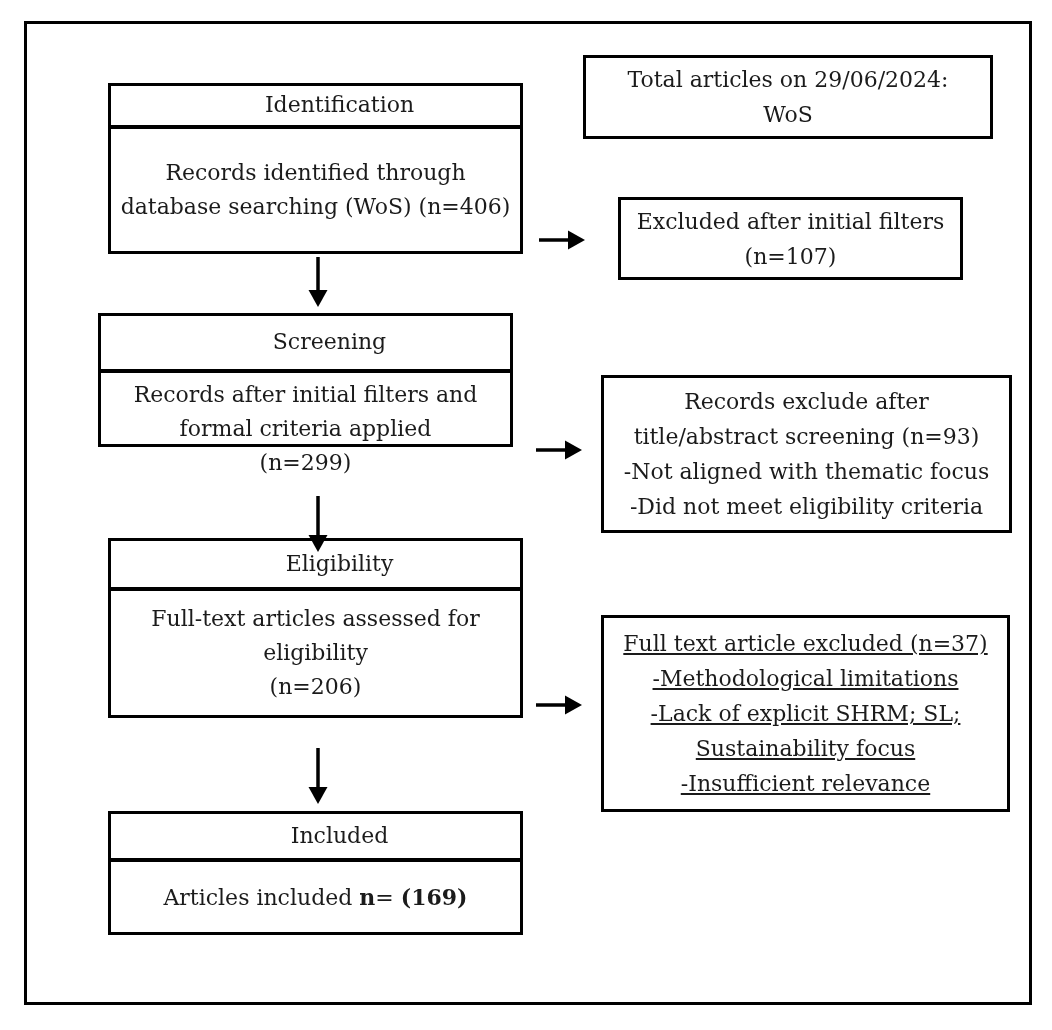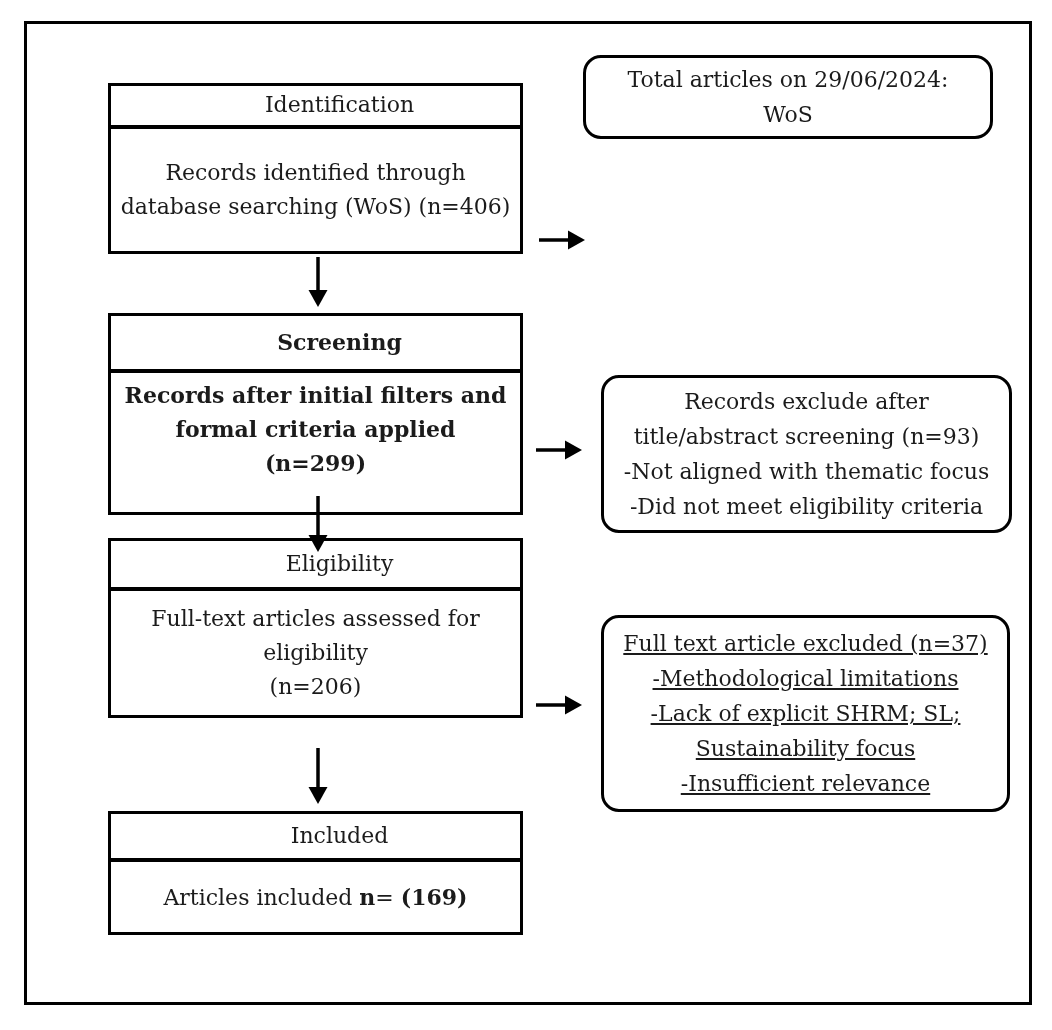--- a/index.html
+++ b/index.html
@@ -55,21 +55,20 @@
     padding: 2px 6px;
   }
   .side-body {
     position: absolute;
     display: flex;
     flex-direction: column;
     align-items: center;
     justify-content: center;
     line-height: 35px;
     padding: 2px 4px;
-    border-radius: 18px;
   }
   .arrow {
     position: absolute;
   }
   .b { font-weight: bold; }
   .txt-line { white-space: nowrap; }
 </style>
 </head>
 <body>
 
@@ -79,21 +78,21 @@
   <div class="box" style="left:108px; top:83px; width:415px; height:171px;">
     <div class="stage-header" style="height:43px;">
       <span>Identification</span>
     </div>
     <div class="stage-body" style="height:121px;">
       <div class="txt-line">Records identified through</div>
       <div class="txt-line">database searching (WoS) (n=406)</div>
     </div>
   </div>
 
-  <div class="box" style="left:108px; top:313px; width:415px; height:202px;font-weight:bold;">
+  <div class="box" style="left:98px; top:313px; width:415px; height:134px;">
     <div class="stage-header" style="height:57px;">
       <span>Screening</span>
     </div>
     <div class="stage-body" style="height:112px;">
       <div class="txt-line">Records after initial filters and</div>
       <div class="txt-line">formal criteria applied</div>
       <div class="txt-line">(n=299)</div>
     </div>
   </div>
 
@@ -115,20 +114,24 @@
     <div class="stage-body" style="height:70px;">
       <div class="txt-line"><span>Articles included </span><span class="b">n</span><span>= </span><span class="b">(169)</span></div>
     </div>
   </div>
 
   <div class="box side-body" style="left:583px; top:55px; width:410px; height:84px;">
     <div class="txt-line">Total articles on 29/06/2024:</div>
     <div class="txt-line">WoS</div>
   </div>
 
+  <div class="box side-body" style="left:618px; top:197px; width:345px; height:83px;">
+    <div class="txt-line">Excluded after initial filters</div>
+    <div class="txt-line">(n=107)</div>
+  </div>
 
   <div class="box side-body" style="left:601px; top:375px; width:411px; height:158px;">
     <div class="txt-line">Records exclude after</div>
     <div class="txt-line">title/abstract screening (n=93)</div>
     <div class="txt-line">-Not aligned with thematic focus</div>
     <div class="txt-line">-Did not meet eligibility criteria</div>
   </div>
 
   <div class="box side-body" style="left:601px; top:615px; width:409px; height:197px;text-decoration:underline;">
     <div class="txt-line">Full text article excluded (n=37)</div>

